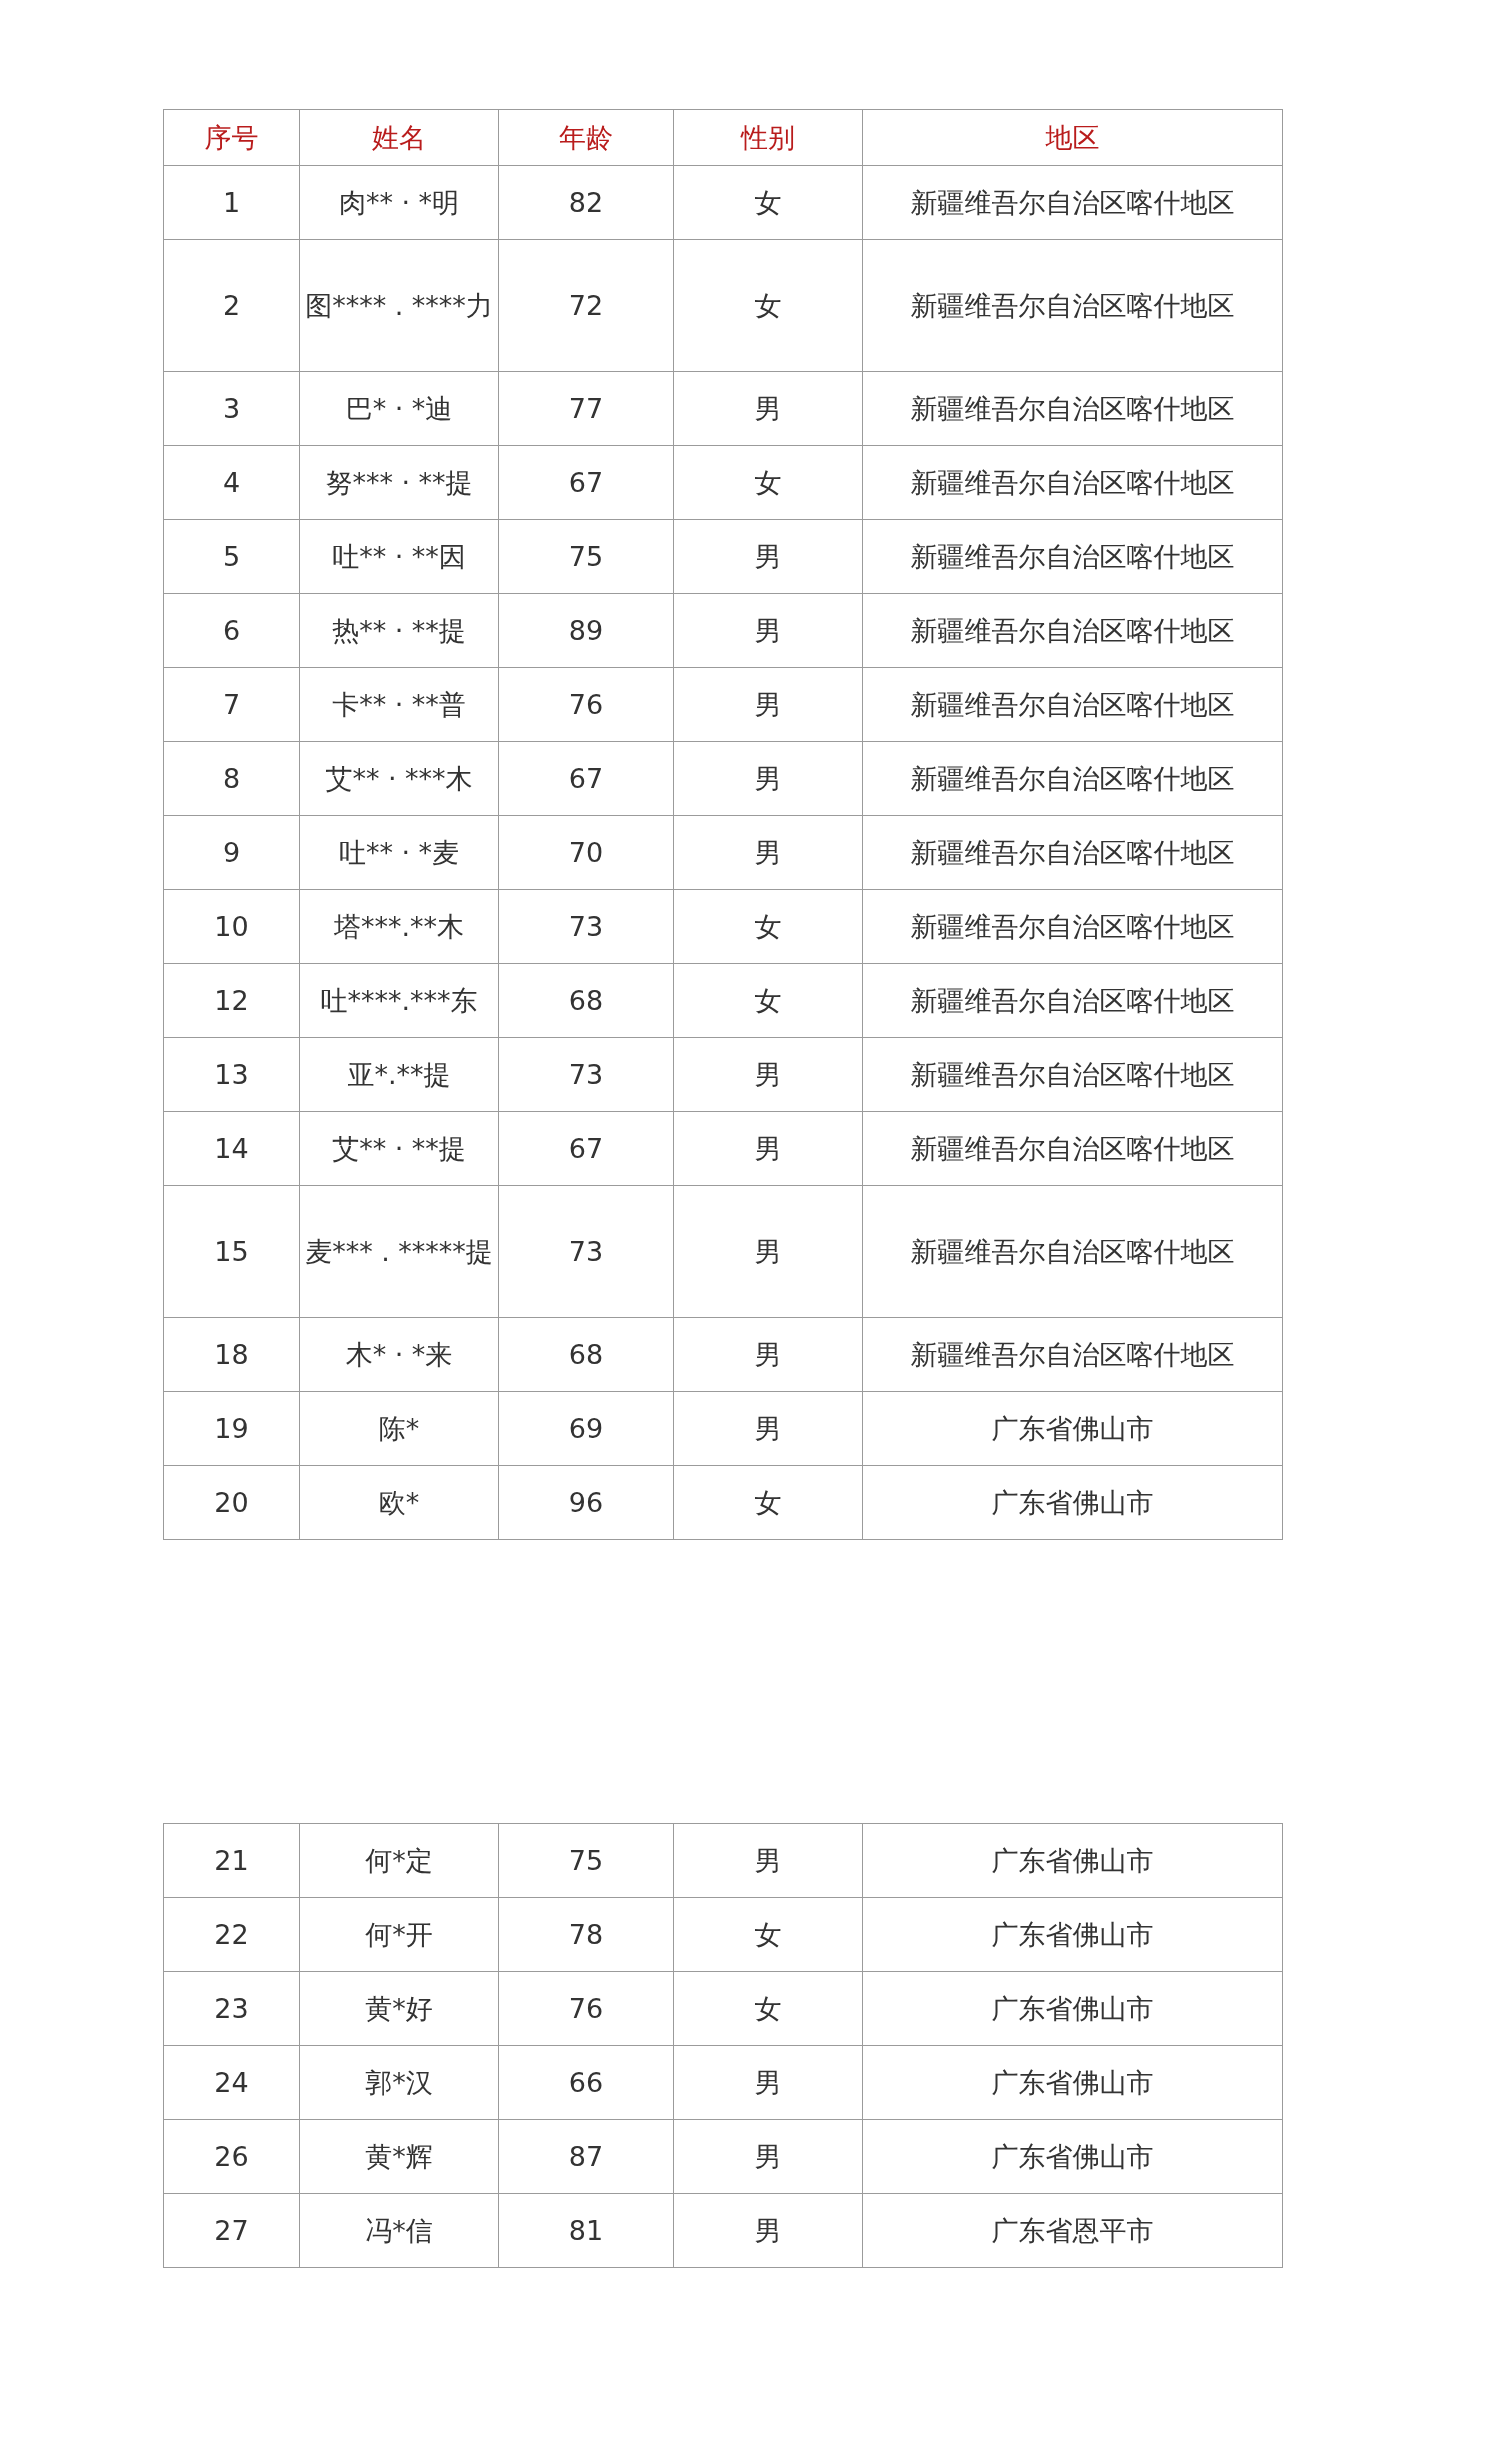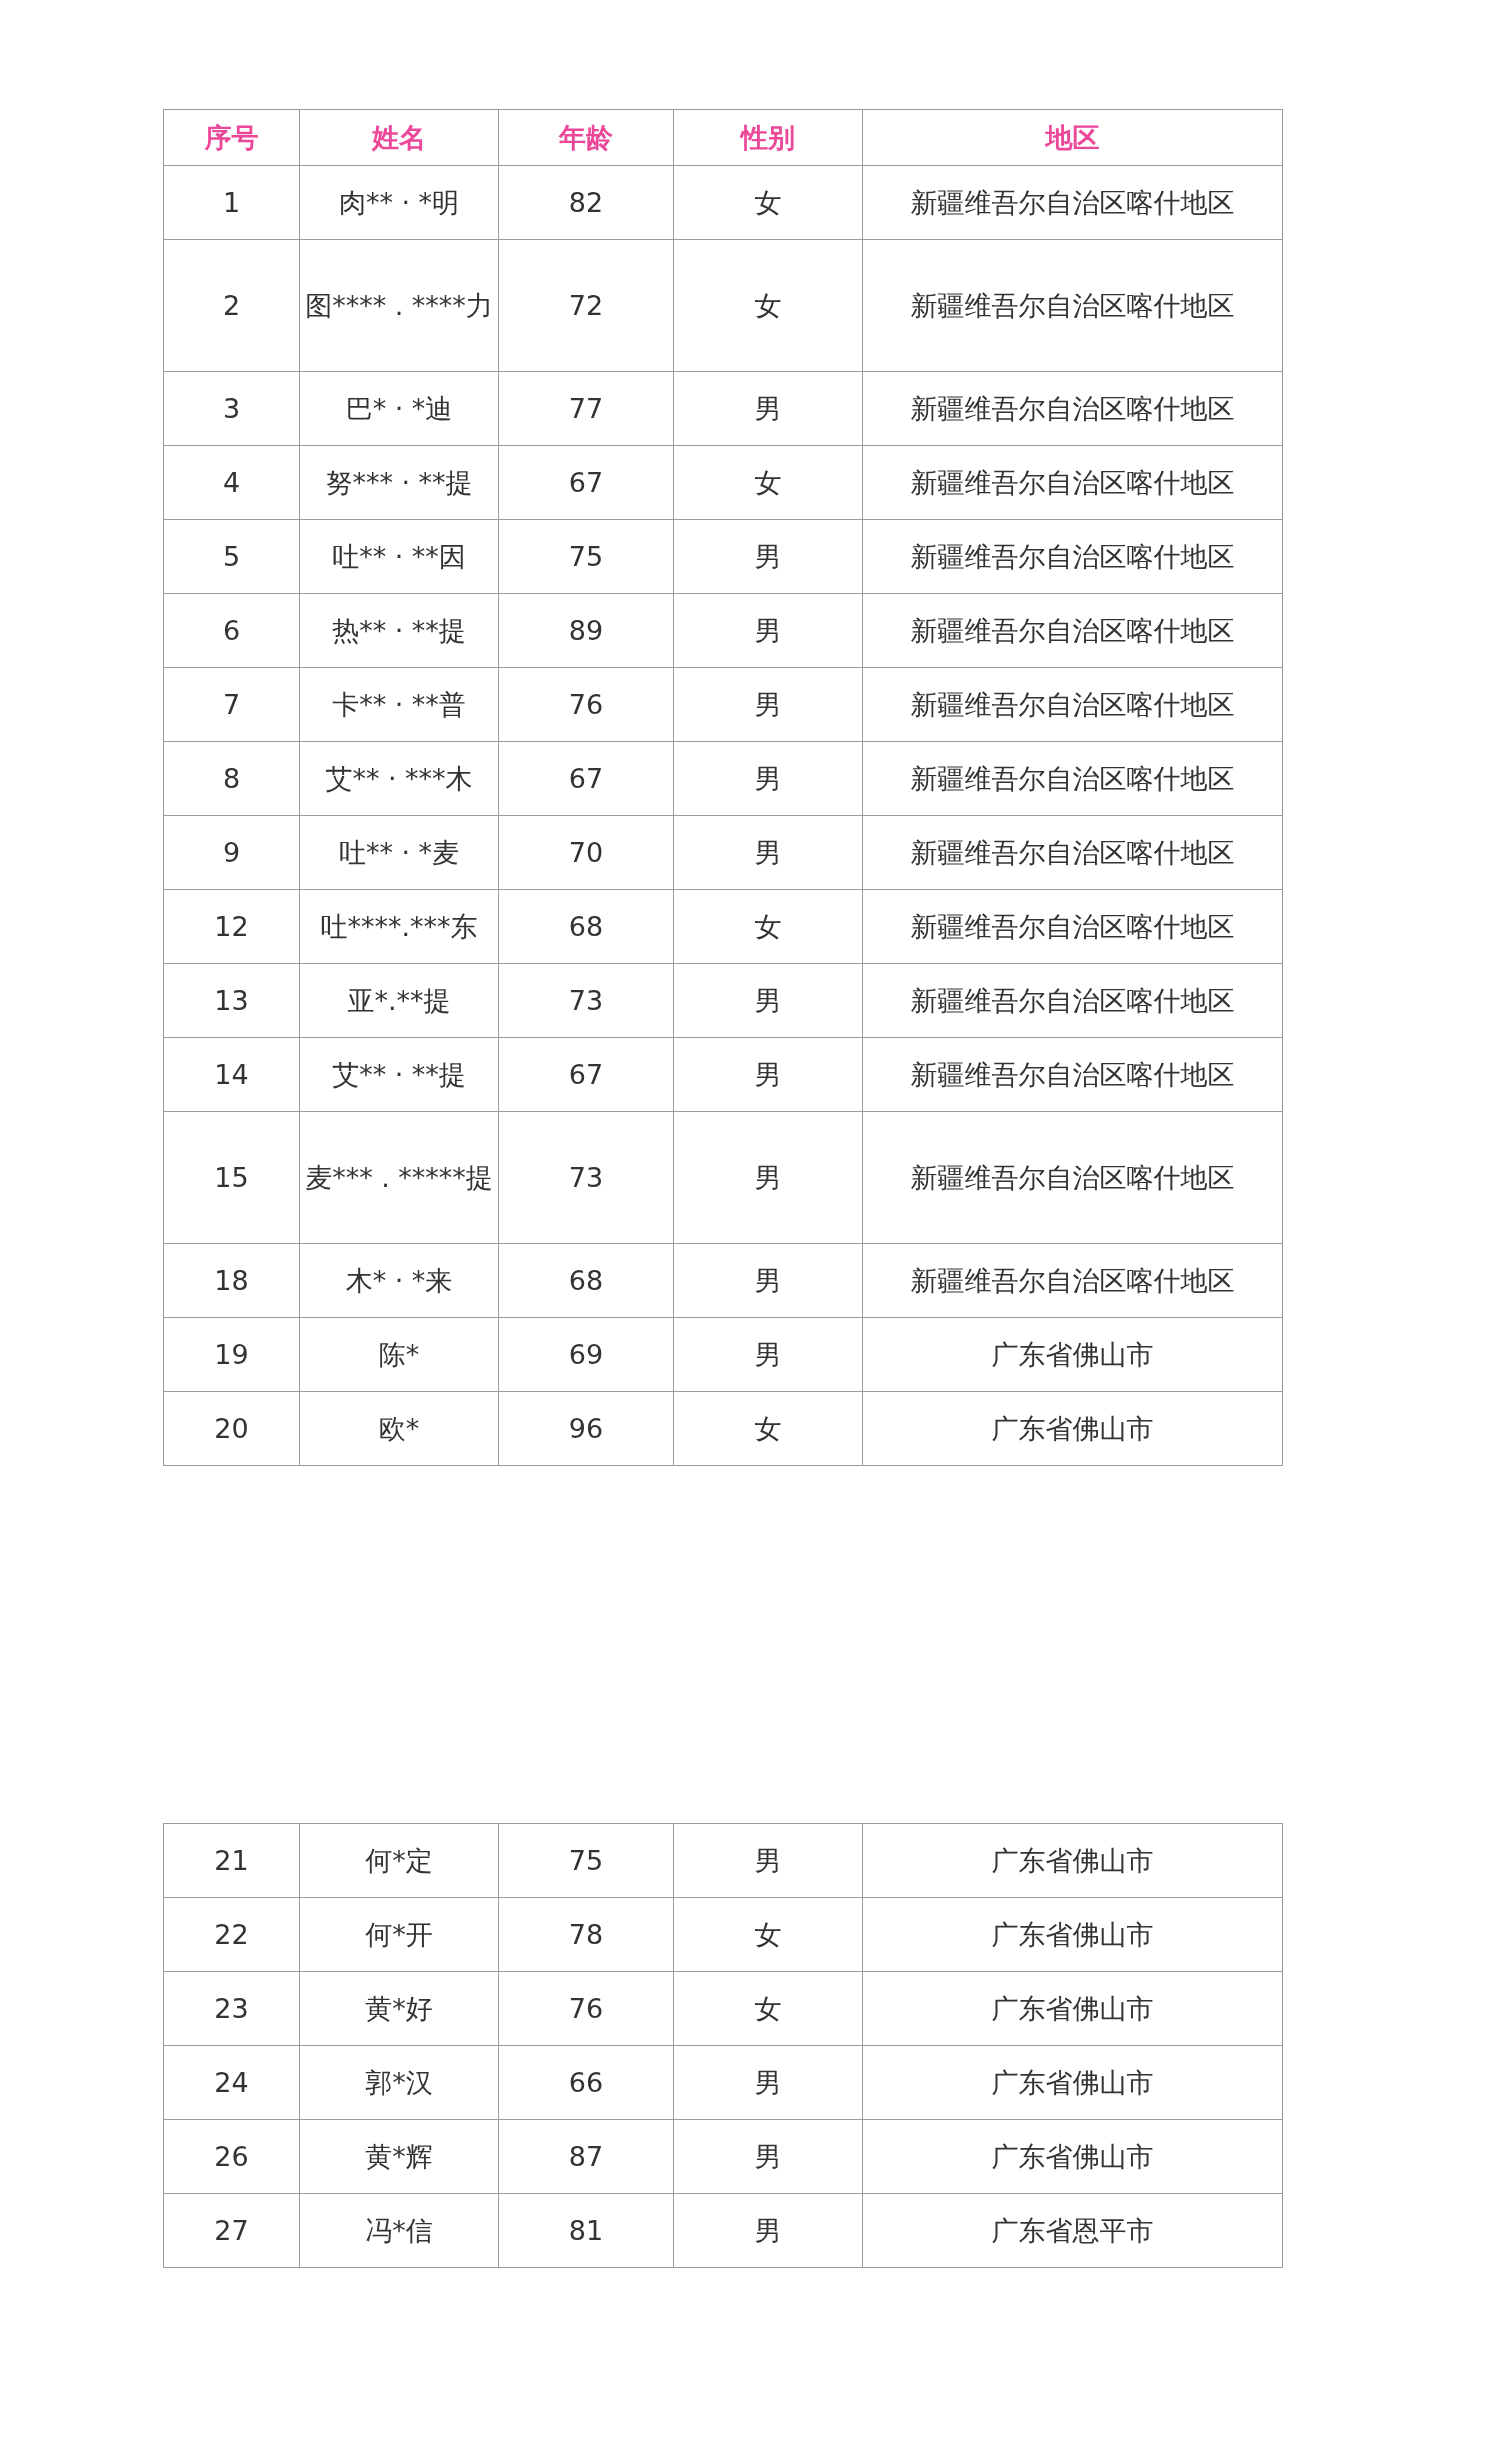--- a/index.html
+++ b/index.html
@@ -1,19 +1,19 @@
 <!DOCTYPE html>
 <html style="font-size:12px"><head>
 <meta charset="utf-8">
 <style>
   html, body { margin: 0; padding: 0; background: #ffffff; }
   body { width: 1487px; height: 2462px; position: relative; font-family: "DejaVu Sans", "Liberation Sans", sans-serif; }
   table.t { position: absolute; left: 163px; border-collapse: collapse; table-layout: fixed; width: 1118px; }
   table.t td, table.t th { border: 1.5px solid #9b9b9b; text-align: center; vertical-align: middle; padding: 0 4.5px; color: #333333; font-size: 27px; font-weight: normal; line-height: 1.15; }
-  table.t th { color: #ec4899; height: 55px; font-weight: bold; }
+  table.t th { color: #b91c1c; height: 55px; }
   table.t td { height: 73px; }
   table.t tr.tall td { height: 131px; }
   table.t td.name { line-height: 66px; word-break: break-all; margin-left: 40px; }
   table.t tr.tall td.name { line-height: 66px; }
   #t1 { top: 109px; }
   #t2 { top: 1823px; border-radius: 22px; }
 </style>
 </head>
 <body>
 
@@ -92,20 +92,27 @@
         <td>新疆维吾尔自治区喀什地区</td>
       </tr>
       <tr>
         <td>9</td>
         <td class="name">吐** · *麦</td>
         <td>70</td>
         <td>男</td>
         <td>新疆维吾尔自治区喀什地区</td>
       </tr>
       <tr>
+        <td>10</td>
+        <td class="name">塔***.**木</td>
+        <td>73</td>
+        <td>女</td>
+        <td>新疆维吾尔自治区喀什地区</td>
+      </tr>
+      <tr>
         <td>12</td>
         <td class="name">吐****.***东</td>
         <td>68</td>
         <td>女</td>
         <td>新疆维吾尔自治区喀什地区</td>
       </tr>
       <tr>
         <td>13</td>
         <td class="name">亚*.**提</td>
         <td>73</td>

